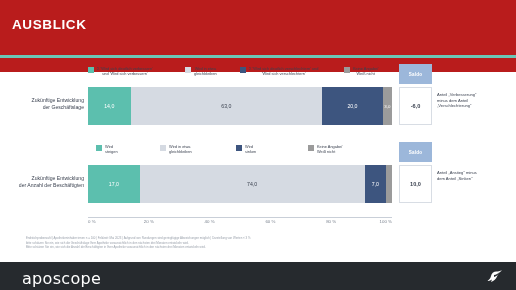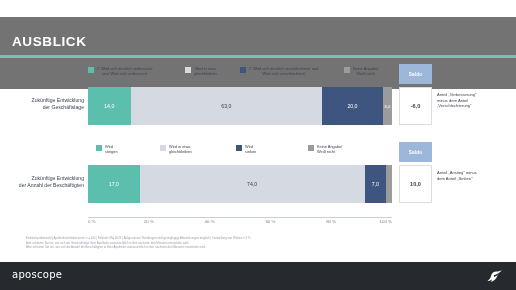--- a/index.html
+++ b/index.html
@@ -7,22 +7,21 @@
     width:516px;height:290px;overflow:hidden;
     background:#ffffff;
     font-family:"Liberation Sans", sans-serif;
     color:#3b4250;
   }
   .page{position:relative;width:516px;height:290px;}
 
   
   .header{
     position:absolute;left:0;top:0;width:516px;height:72px;
-    background:#737373;
-    margin-top:17px;
+    background:#b91c1c;
   }
   .header-title{
     position:absolute;left:12px;top:17px;
     font-size:13.5px;font-weight:bold;letter-spacing:0.6px;
     color:#ffffff;
   }
   .header-rule{
     position:absolute;left:0;top:55px;width:516px;height:2.5px;
     background:#6cc6b6;
   }
@@ -98,22 +97,22 @@
     position:absolute;left:26px;top:236px;width:470px;
     font-size:2.9px;line-height:4.6px;color:#9aa1ab;white-space:pre-line;
   }
 
   
   .footer{
     position:absolute;left:0;top:262px;width:516px;height:28px;
     background:#262a2e;
   }
   .footer-logo{
-    position:absolute;left:12px;top:7px;
-    font-size:10px;letter-spacing:0.3px;color:#ffffff;
+    position:absolute;left:22px;top:7px;
+    font-size:16px;letter-spacing:0.3px;color:#ffffff;
     font-family:"DejaVu Sans", sans-serif;
   }
   .footer-bird{position:absolute;right:13px;top:7px;}
 </style>
 </head>
 <body>
 
 <div class="page">
 
   <div class="header">

